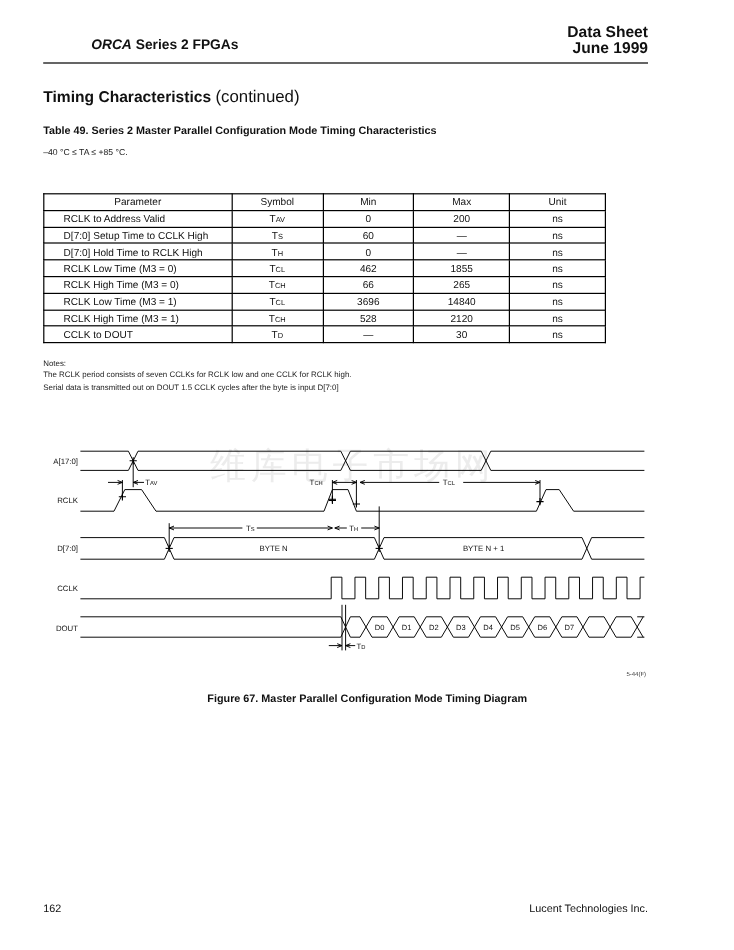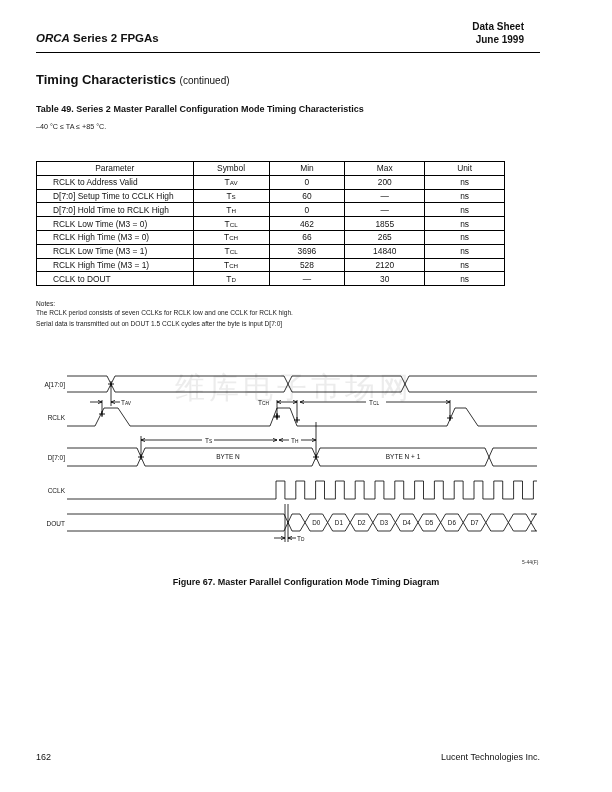--- a/index.html
+++ b/index.html
@@ -1,24 +1,24 @@
 <!DOCTYPE html>
 <html><head>
 <meta charset="utf-8">
 <style>
   html, body { margin: 0; padding: 0; background: #ffffff; }
   body { width: 612px; height: 792px; position: relative; overflow: hidden;
          font-family: "Liberation Sans", sans-serif; color: #111; }
   .abs { position: absolute; }
   #hdr-left { left: 36px; top: 32px; font-size: 11.5px; font-weight: bold; }
-  #hdr-left i { font-style: italic; }
-  #hdr-right { right: 88px; top: 21px; font-size: 10px; font-weight: bold; text-align: right; line-height: 12.5px; }
+  #hdr-left i { font-style: italic; margin-left: 40px; }
+  #hdr-right { right: 72px; top: 21px; font-size: 13px; font-weight: bold; text-align: right; line-height: 12.5px; }
   #hdr-rule { left: 36px; top: 52px; width: 504px; height: 0; border-top: 1.2px solid #000; }
   #section-title { left: 36px; top: 72px; font-size: 13px; font-weight: bold; }
-  #section-title span.cont { font-size: 10px; font-weight: normal; }
+  #section-title span.cont { font-size: 14px; font-weight: normal; }
   #table-title { left: 36px; top: 104px; font-size: 9px; font-weight: bold; }
   #conditions { left: 36px; top: 122px; width: 520px; font-size: 7.2px; line-height: 9px; color: #222; }
   table#timing { position: absolute; left: 36px; top: 161px; width: 469px; border-collapse: collapse;
                  font-size: 8.4px; color: #111; }
   #timing th, #timing td { border: 0.8px solid #000; height: 13.8px; padding: 0 4px; box-sizing: border-box; }
   #timing th { font-weight: normal; text-align: center; }
   #timing td { text-align: center; }
   #timing td.param { text-align: left; padding-left: 16px; }
   #timing col.c1 { width: 157px; } #timing col.c2 { width: 76px; } #timing col.c3 { width: 76px; }
   #timing col.c4 { width: 80px; } #timing col.c5 { width: 80px; }

